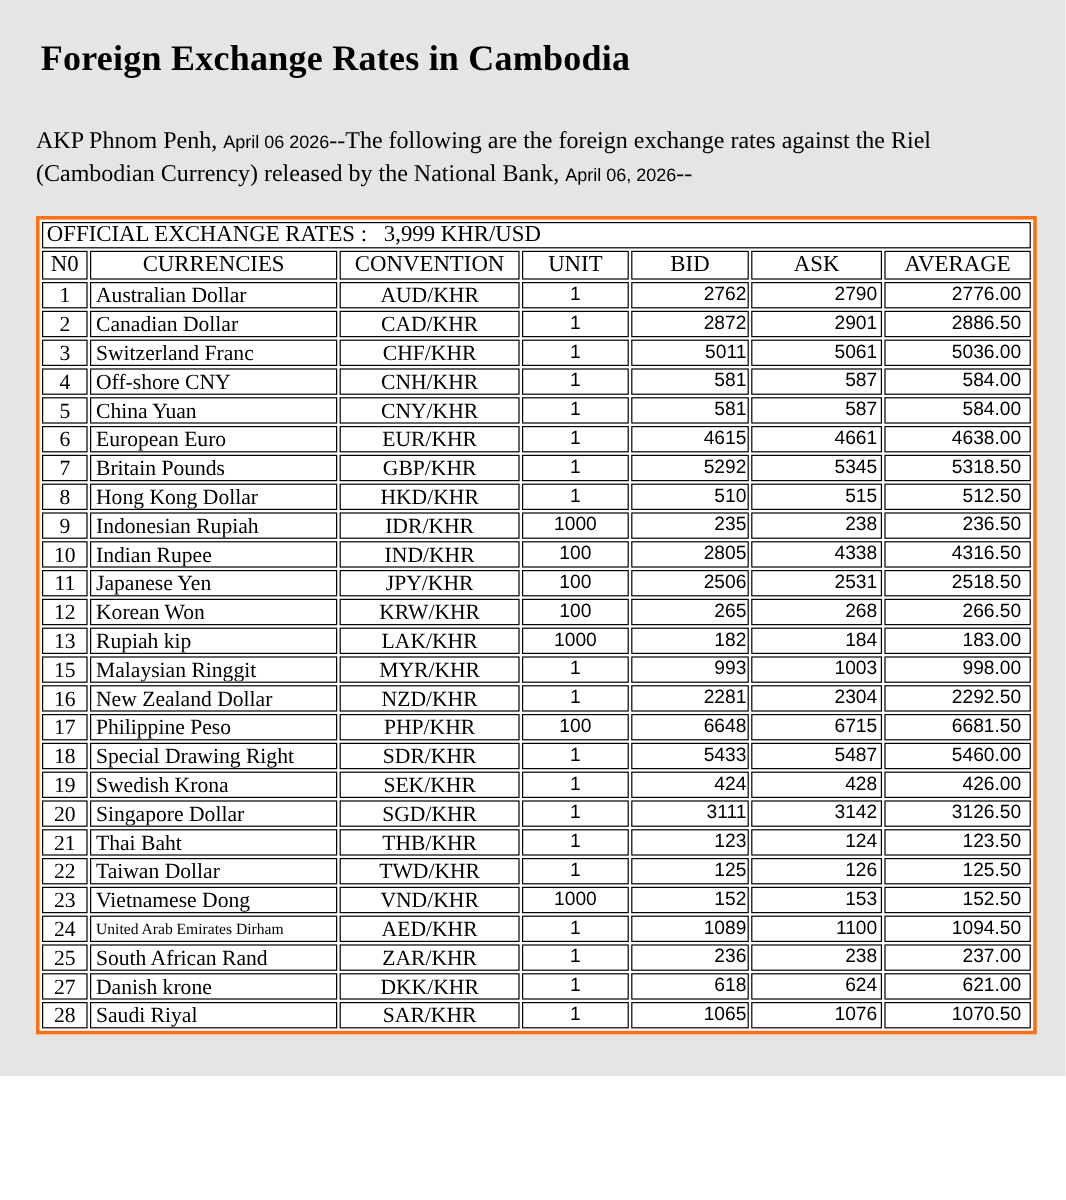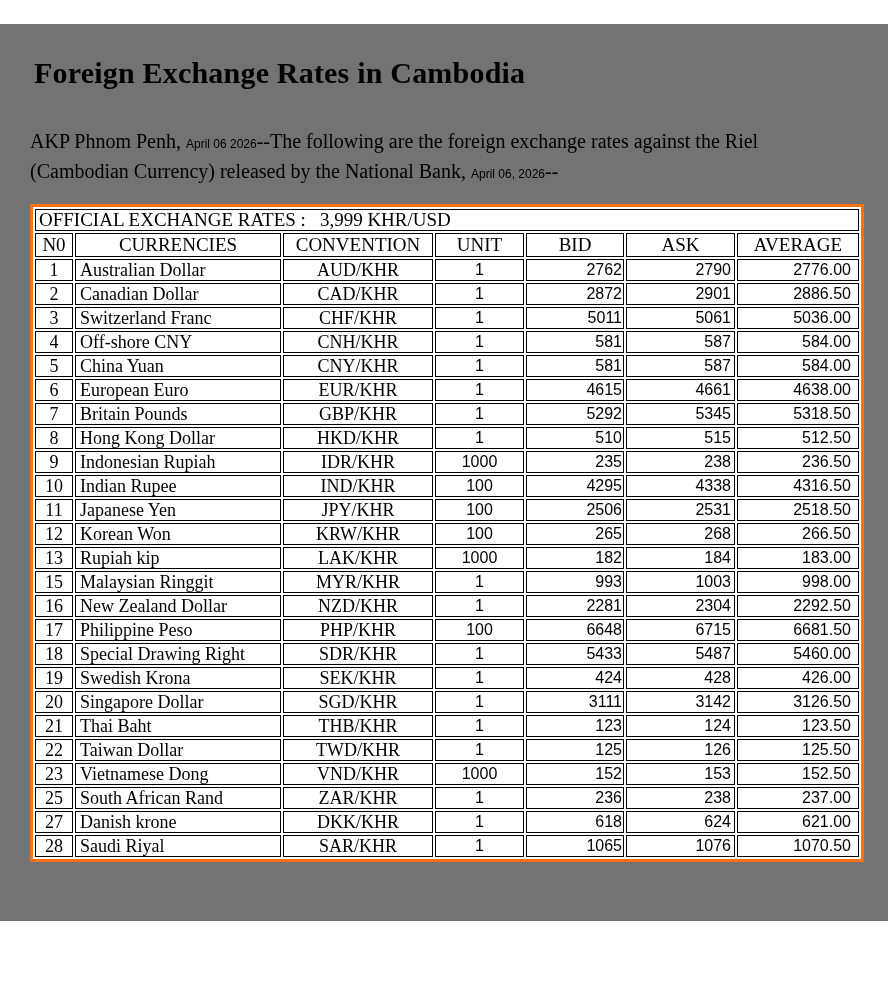--- a/index.html
+++ b/index.html
@@ -5,25 +5,24 @@
   html, body {
     margin: 0;
     padding: 0;
     background: #ffffff;
     width: 888px;
   }
   .page {
     position: relative;
     width: 888px;
     height: 897px;
-    background: #737373;
+    background: #e5e5e5;
     color: #000000;
     font-family: "Liberation Serif", serif;
     overflow: hidden;
-    margin-top: 24px;
   }
   .title {
     margin: 0;
     position: absolute;
     left: 34px;
     top: 32px;
     font-size: 30px;
     font-weight: bold;
     font-family: "Liberation Serif", serif;
     letter-spacing: 0.2px;
@@ -34,21 +33,21 @@
     position: absolute;
     left: 30px;
     top: 104px;
     width: 828px;
     font-size: 20px;
     line-height: 27px;
     font-family: "Liberation Serif", serif;
   }
   .intro .sans-date {
     font-family: "Liberation Sans", sans-serif;
-    font-size: 12px;
+    font-size: 15px;
   }
   table.fx {
     position: absolute;
     left: 30px;
     top: 180px;
     width: 828px;
     border-collapse: separate;
     border-spacing: 2px;
     table-layout: fixed;
     border: 3px solid #f97316;
@@ -222,21 +221,21 @@
           <td class="col-unit">1000</td>
           <td class="col-bid">235</td>
           <td class="col-ask">238</td>
           <td class="col-average">236.50</td>
         </tr>
         <tr>
           <td class="col-no">10</td>
           <td class="col-currency">Indian Rupee</td>
           <td class="col-convention">IND/KHR</td>
           <td class="col-unit">100</td>
-          <td class="col-bid">4295</td>
+          <td class="col-bid">2805</td>
           <td class="col-ask">4338</td>
           <td class="col-average">4316.50</td>
         </tr>
         <tr>
           <td class="col-no">11</td>
           <td class="col-currency">Japanese Yen</td>
           <td class="col-convention">JPY/KHR</td>
           <td class="col-unit">100</td>
           <td class="col-bid">2506</td>
           <td class="col-ask">2531</td>
@@ -335,20 +334,29 @@
         <tr>
           <td class="col-no">23</td>
           <td class="col-currency">Vietnamese Dong</td>
           <td class="col-convention">VND/KHR</td>
           <td class="col-unit">1000</td>
           <td class="col-bid">152</td>
           <td class="col-ask">153</td>
           <td class="col-average">152.50</td>
         </tr>
         <tr>
+          <td class="col-no">24</td>
+          <td class="col-currency small-name">United Arab Emirates Dirham</td>
+          <td class="col-convention">AED/KHR</td>
+          <td class="col-unit">1</td>
+          <td class="col-bid">1089</td>
+          <td class="col-ask">1100</td>
+          <td class="col-average">1094.50</td>
+        </tr>
+        <tr>
           <td class="col-no">25</td>
           <td class="col-currency">South African Rand</td>
           <td class="col-convention">ZAR/KHR</td>
           <td class="col-unit">1</td>
           <td class="col-bid">236</td>
           <td class="col-ask">238</td>
           <td class="col-average">237.00</td>
         </tr>
         <tr>
           <td class="col-no">27</td>

